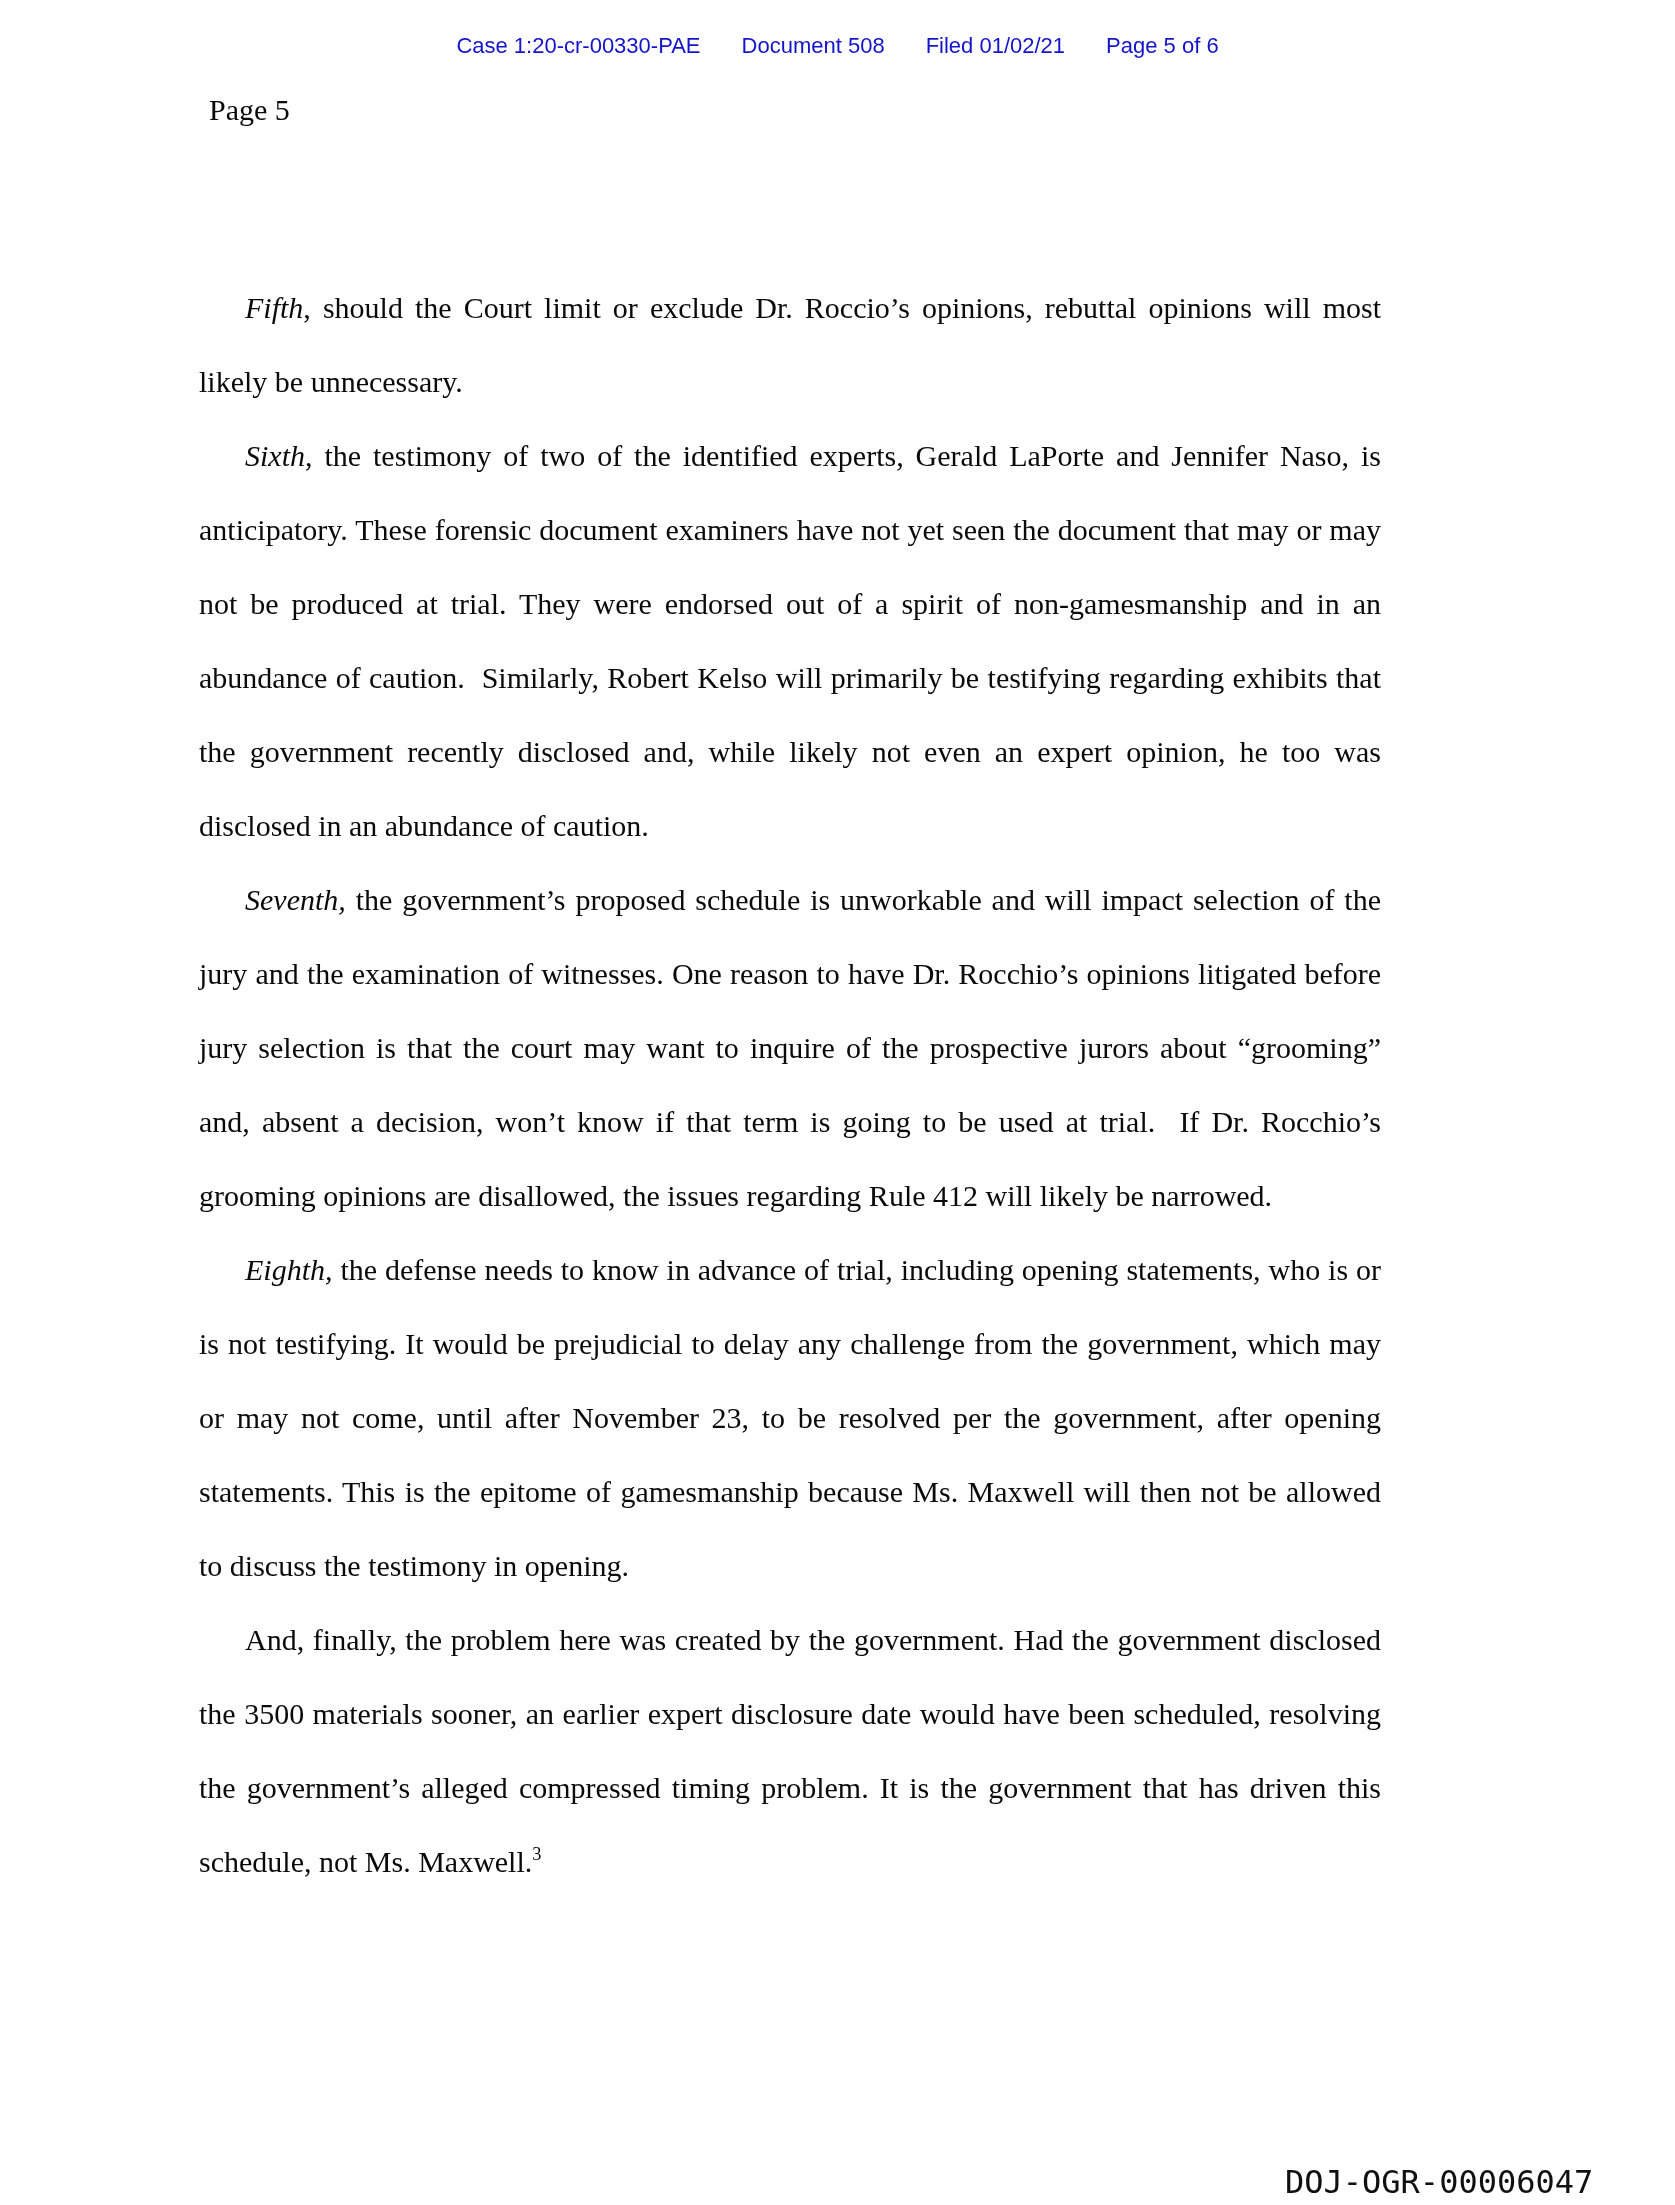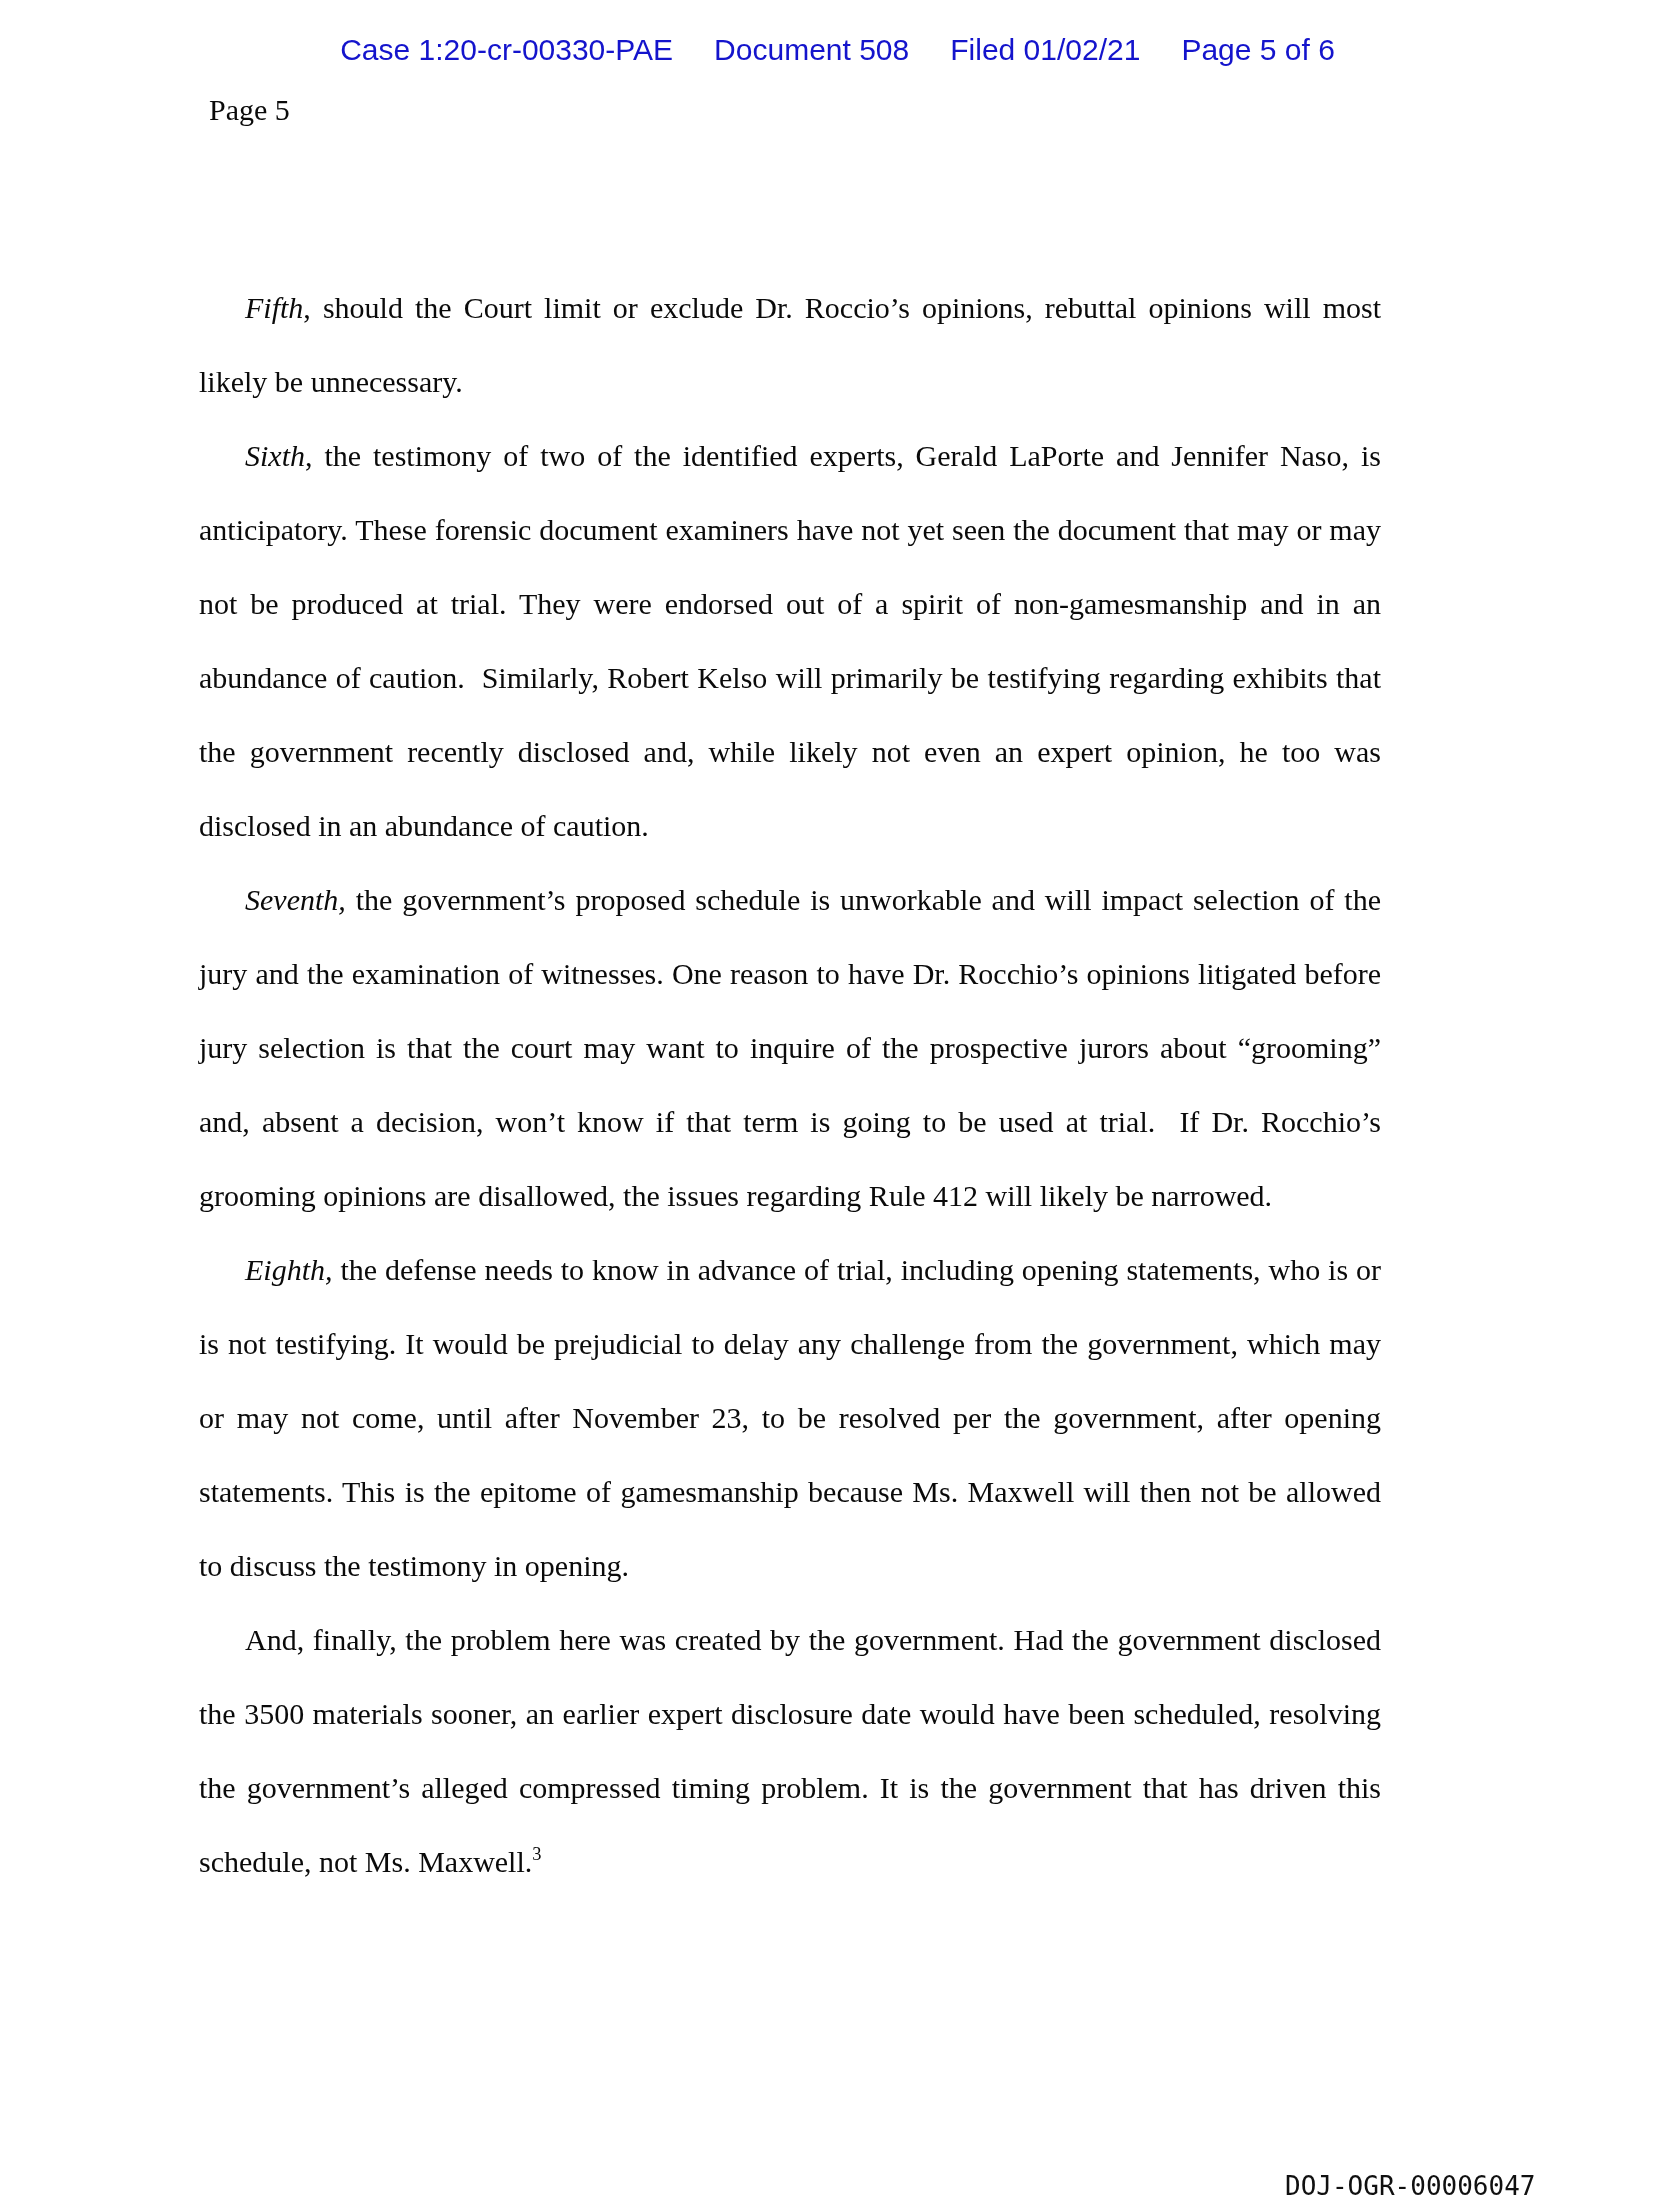--- a/index.html
+++ b/index.html
@@ -14,21 +14,21 @@
   }
   .ecf-stamp {
     position: absolute;
     top: 33px;
     left: 0;
     width: 1675px;
     display: flex;
     justify-content: center;
     gap: 41px;
     font-family: "Liberation Sans", sans-serif;
-    font-size: 30px;
+    font-size: 22px;
     white-space: nowrap;
   }
   .page-label {
     position: absolute;
     left: 209px;
     top: 93px;
     font-size: 30px;
   }
   .doc-body {
     position: absolute;
@@ -48,24 +48,23 @@
   .doc-body sup {
     font-size: 18.4px;
     line-height: 0;
     vertical-align: 12px;
   }
   .bates-stamp {
     position: absolute;
     left: 1285px;
     top: 2163px;
     font-family: "DejaVu Sans Mono", monospace;
-    font-size: 26px;
+    font-size: 32px;
     color: #101010;
     white-space: nowrap;
-    margin-top: 8px;
   }
 </style>
 </head>
 <body>
 
 <div class="ecf-stamp" style="color: rgb(20, 20, 204);">
   <span>Case 1:20-cr-00330-PAE</span>
   <span>Document 508</span>
   <span>Filed 01/02/21</span>
   <span>Page 5 of 6</span>

